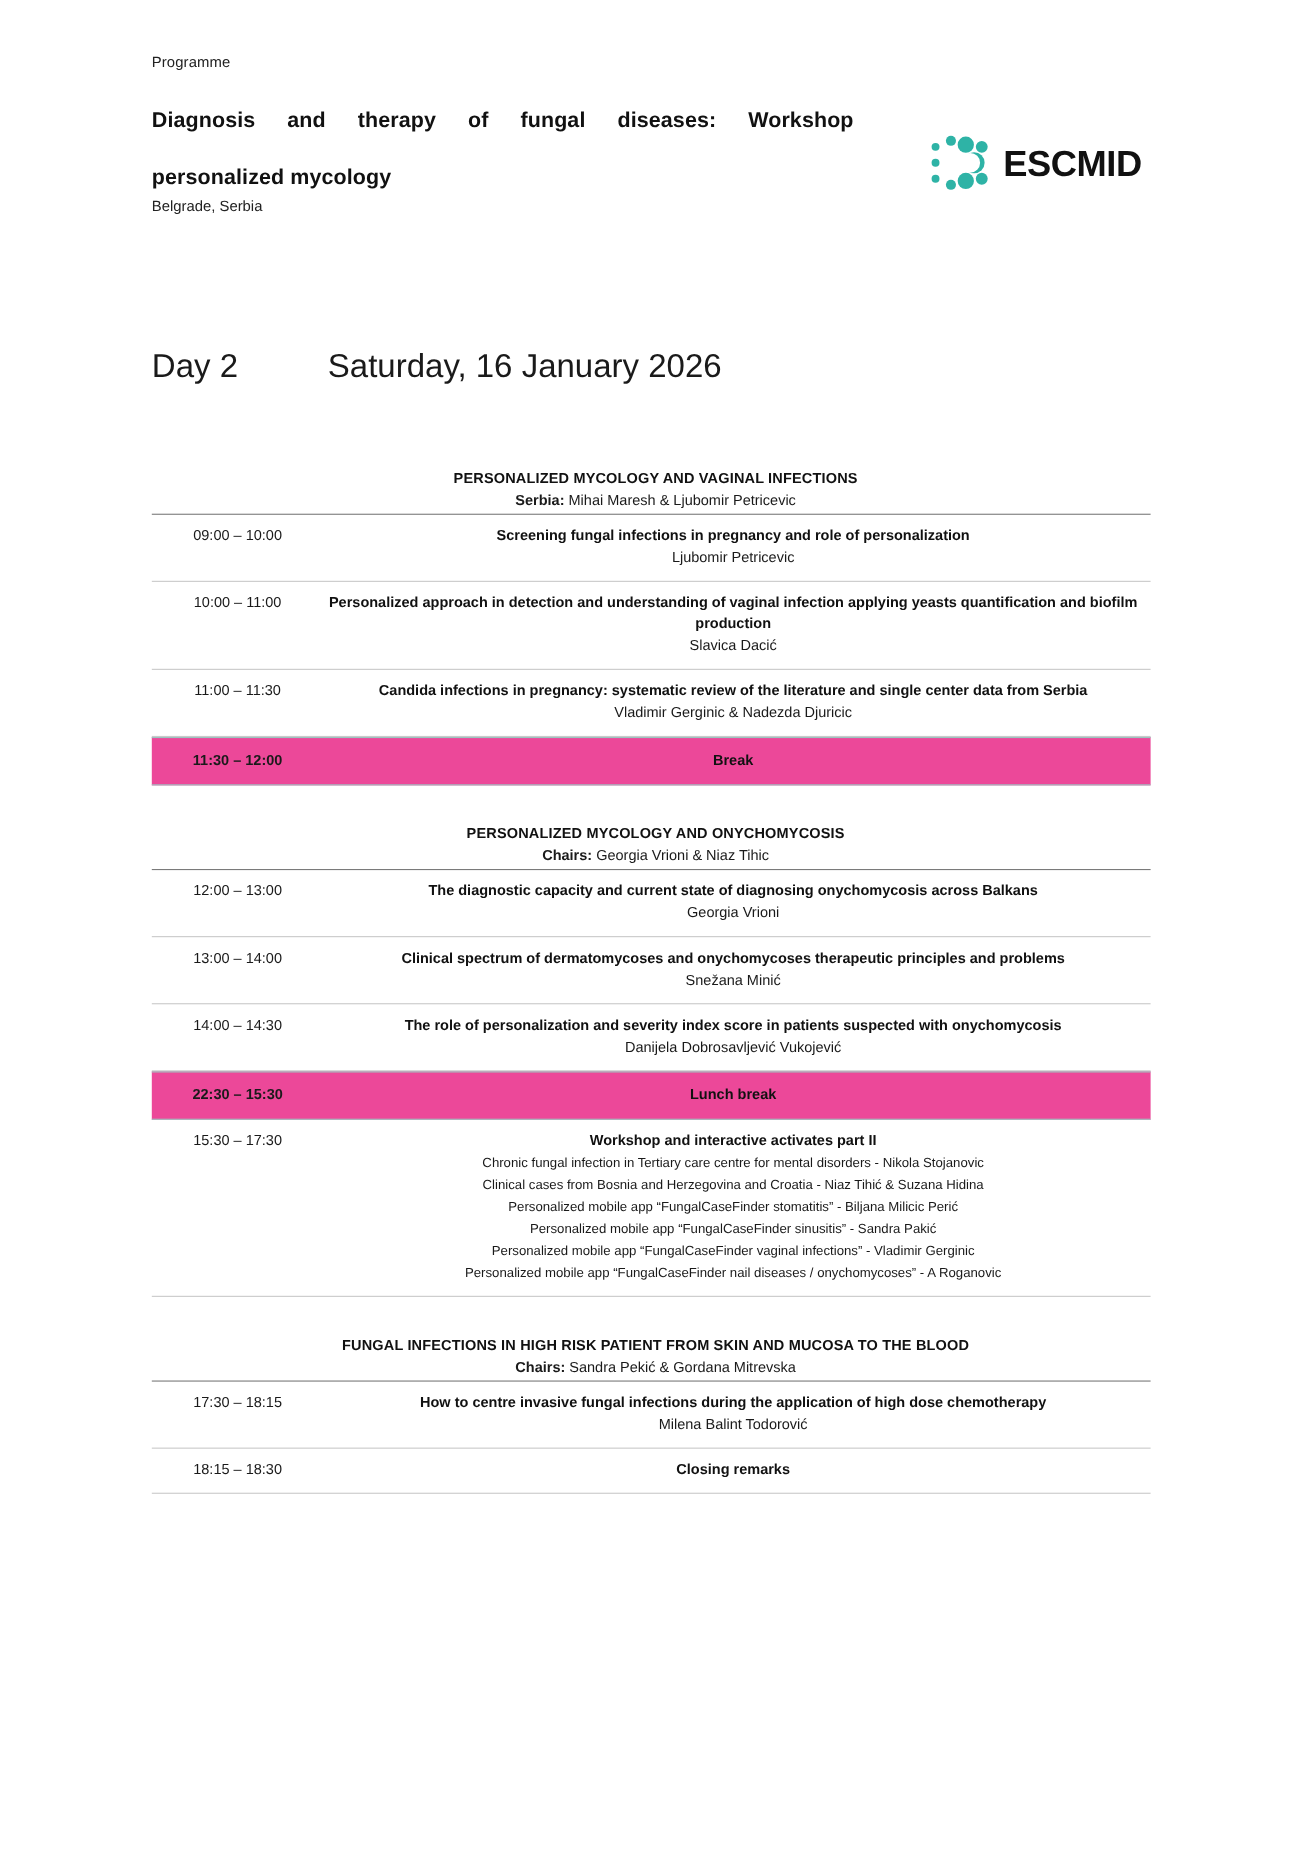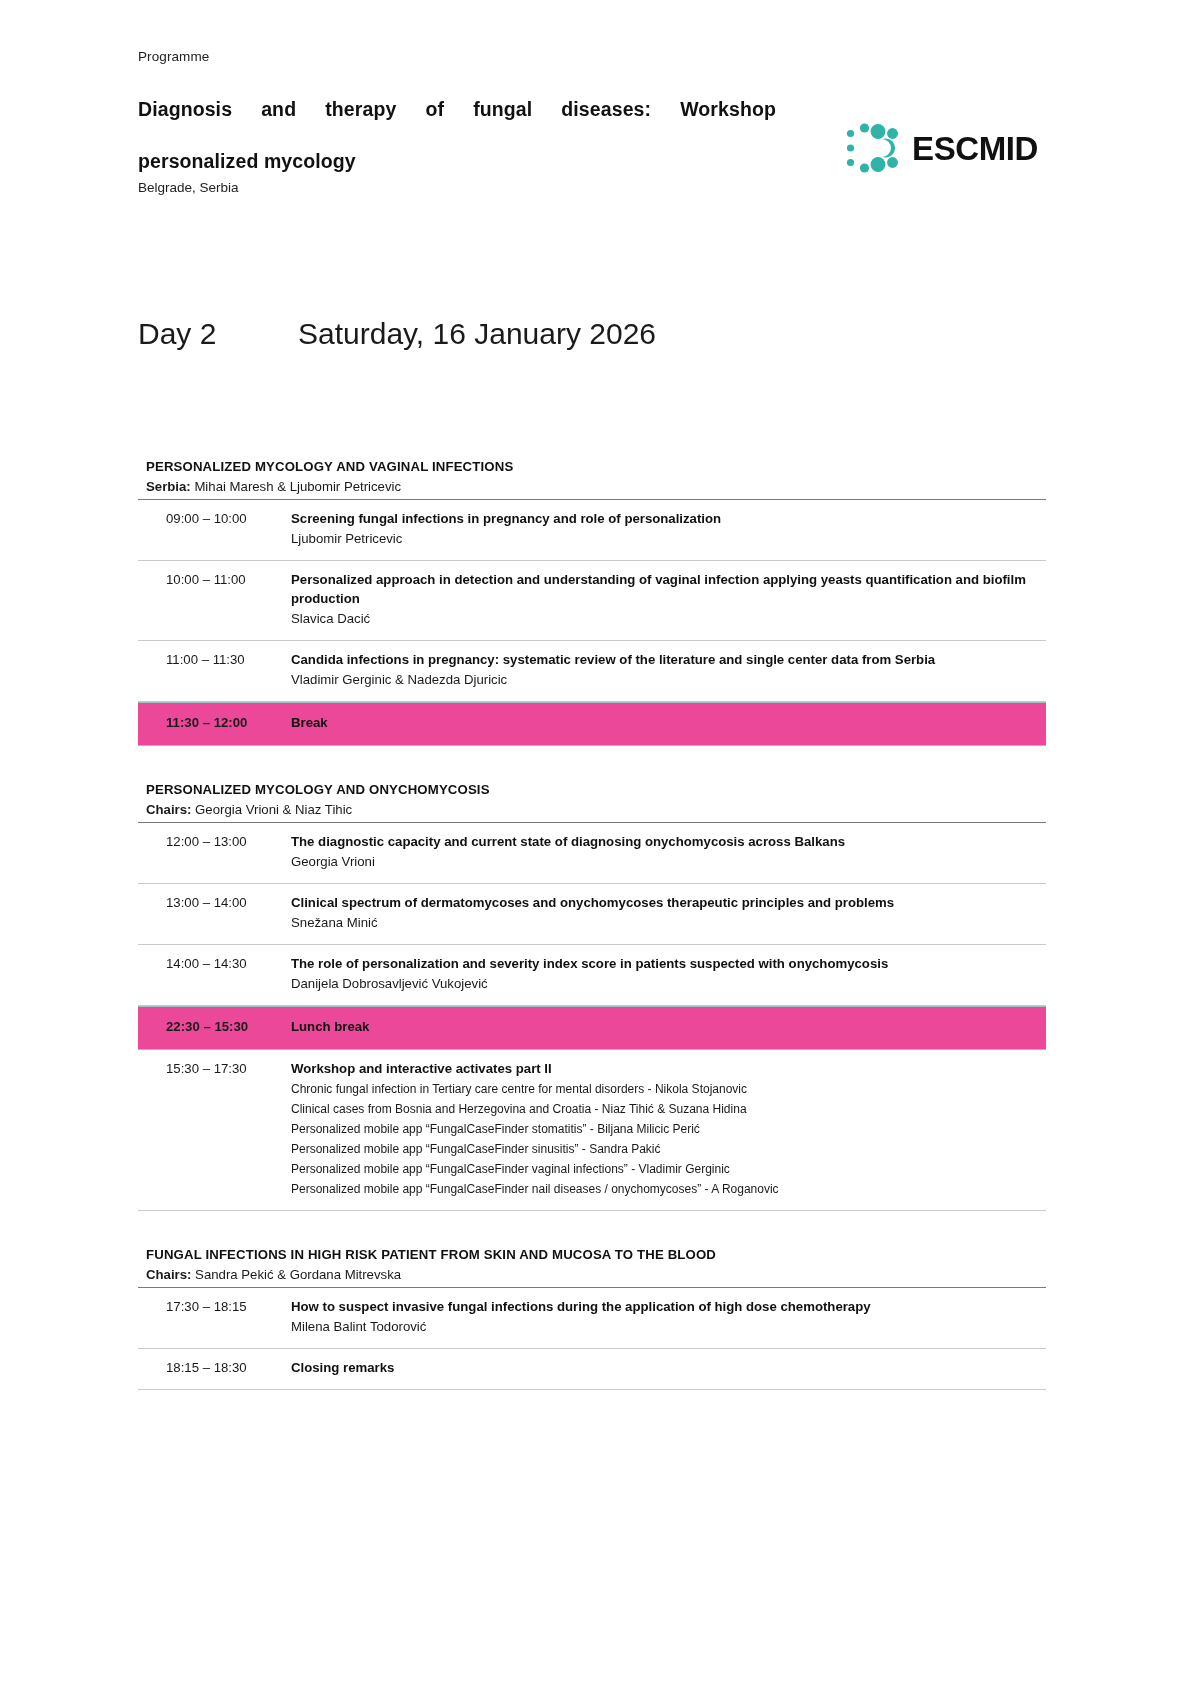--- a/index.html
+++ b/index.html
@@ -95,21 +95,21 @@
     flex: 0 0 160px;
   }
   .day-date {
     font-size: 30px;
     line-height: 38px;
     font-weight: normal;
     color: #1a1a1a;
   }
 
   
-  .schedule { margin-top: 104px; }
+  .schedule { margin-top: 72px; text-align: center; }
 
   .session-block { margin: 0; }
   .session-head {
     padding: 0 0 2px 8px;
   }
   .session-title {
     font-size: 13.2px;
     line-height: 19px;
     font-weight: bold;
     letter-spacing: 0.15px;
@@ -311,21 +311,21 @@
       <div class="gap-after-section"></div>
       <div class="session-block">
         <div class="session-head">
           <div class="session-title">FUNGAL INFECTIONS IN HIGH RISK PATIENT FROM SKIN AND MUCOSA TO THE BLOOD</div>
           <div class="session-chairs"><span class="chair-lbl">Chairs:</span><span> Sandra Pekić &amp; Gordana Mitrevska</span></div>
         </div>
         <div class="rows">
           <div class="row">
             <div class="row-time">17:30 – 18:15</div>
             <div class="row-body">
-              <div class="row-title">How to suspect invasive fungal infections during the application of high dose chemotherapy</div>
+              <div class="row-title">How to centre invasive fungal infections during the application of high dose chemotherapy</div>
               <div class="row-speaker">Milena Balint Todorović</div>
             </div>
           </div>
           <div class="row">
             <div class="row-time">18:15 – 18:30</div>
             <div class="row-body">
               <div class="row-title">Closing remarks</div>
             </div>
           </div>
         </div>

